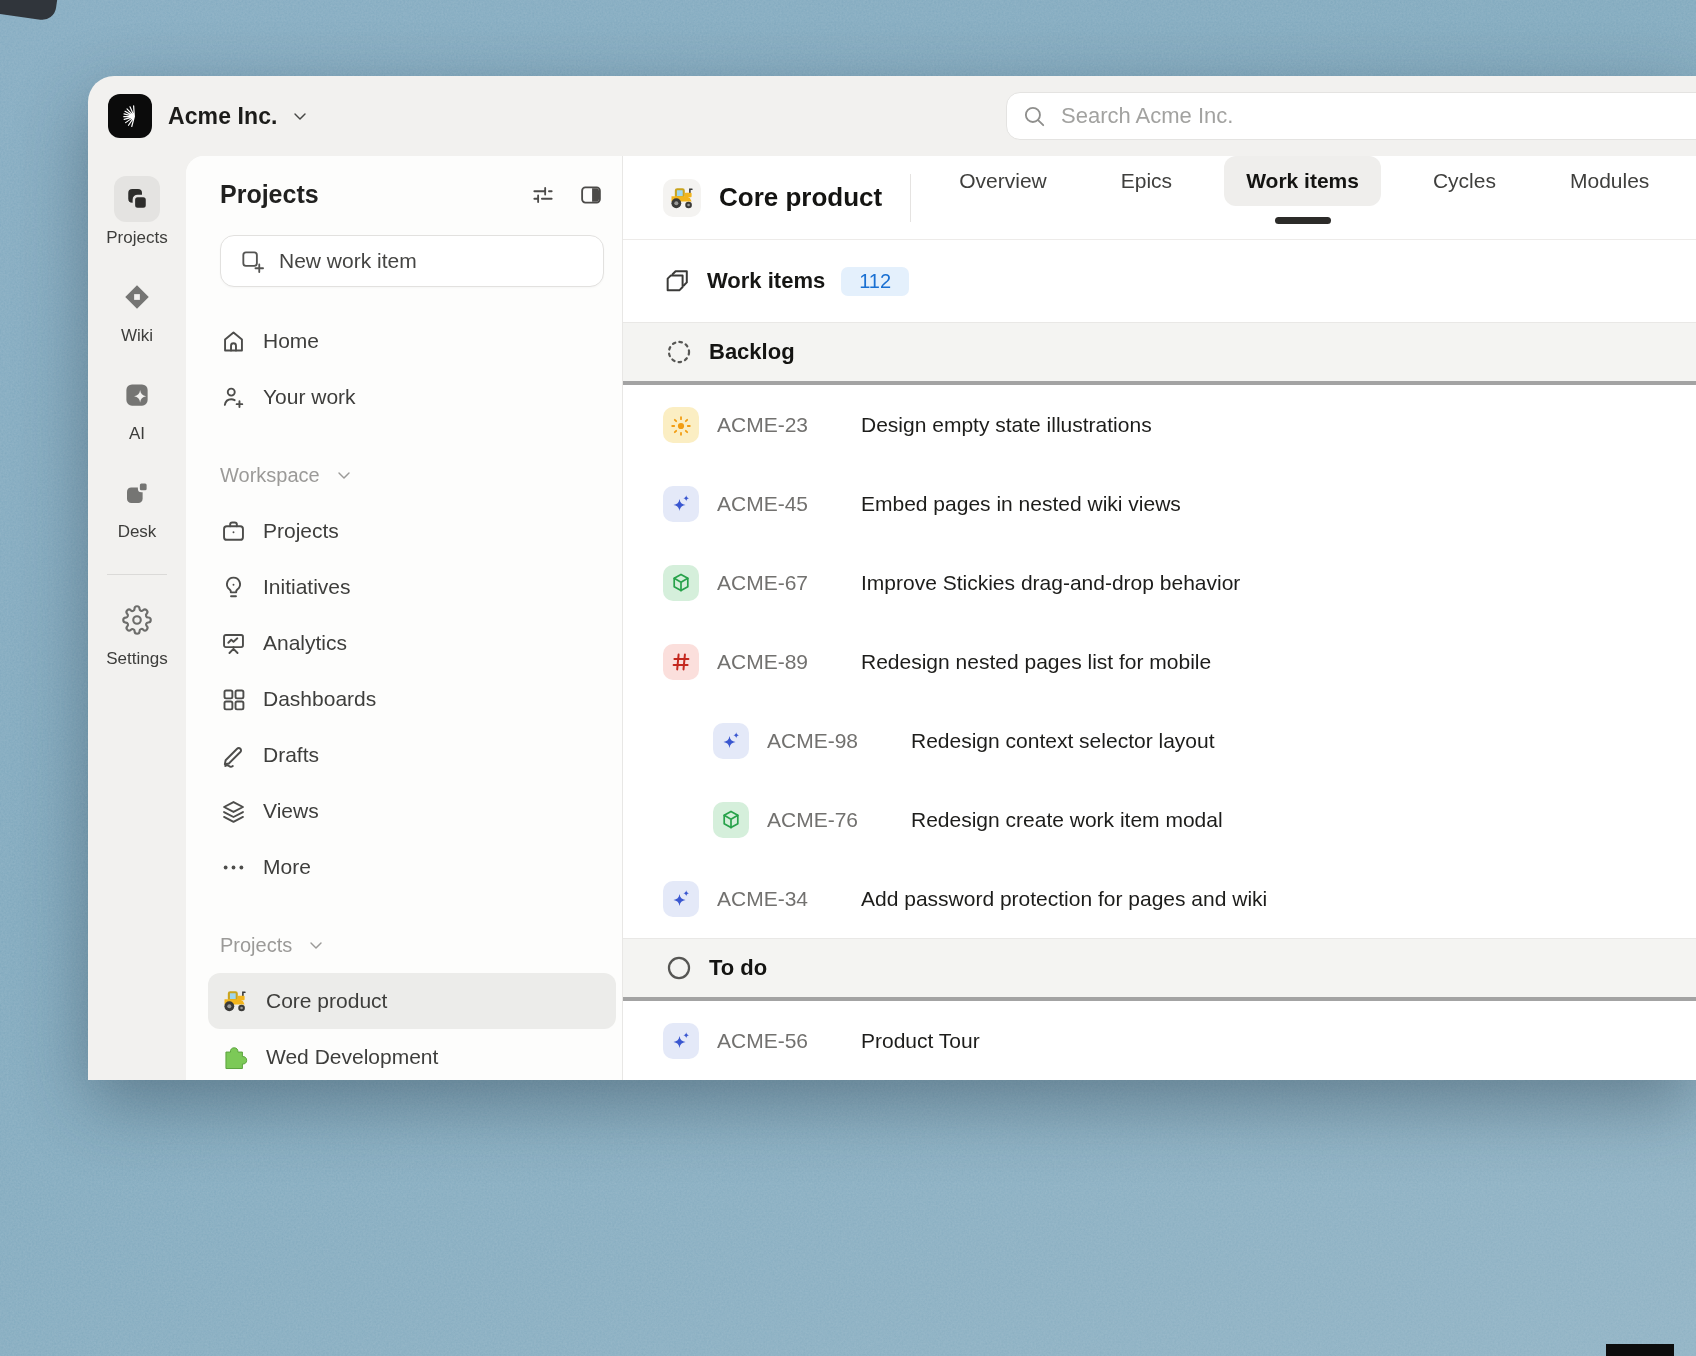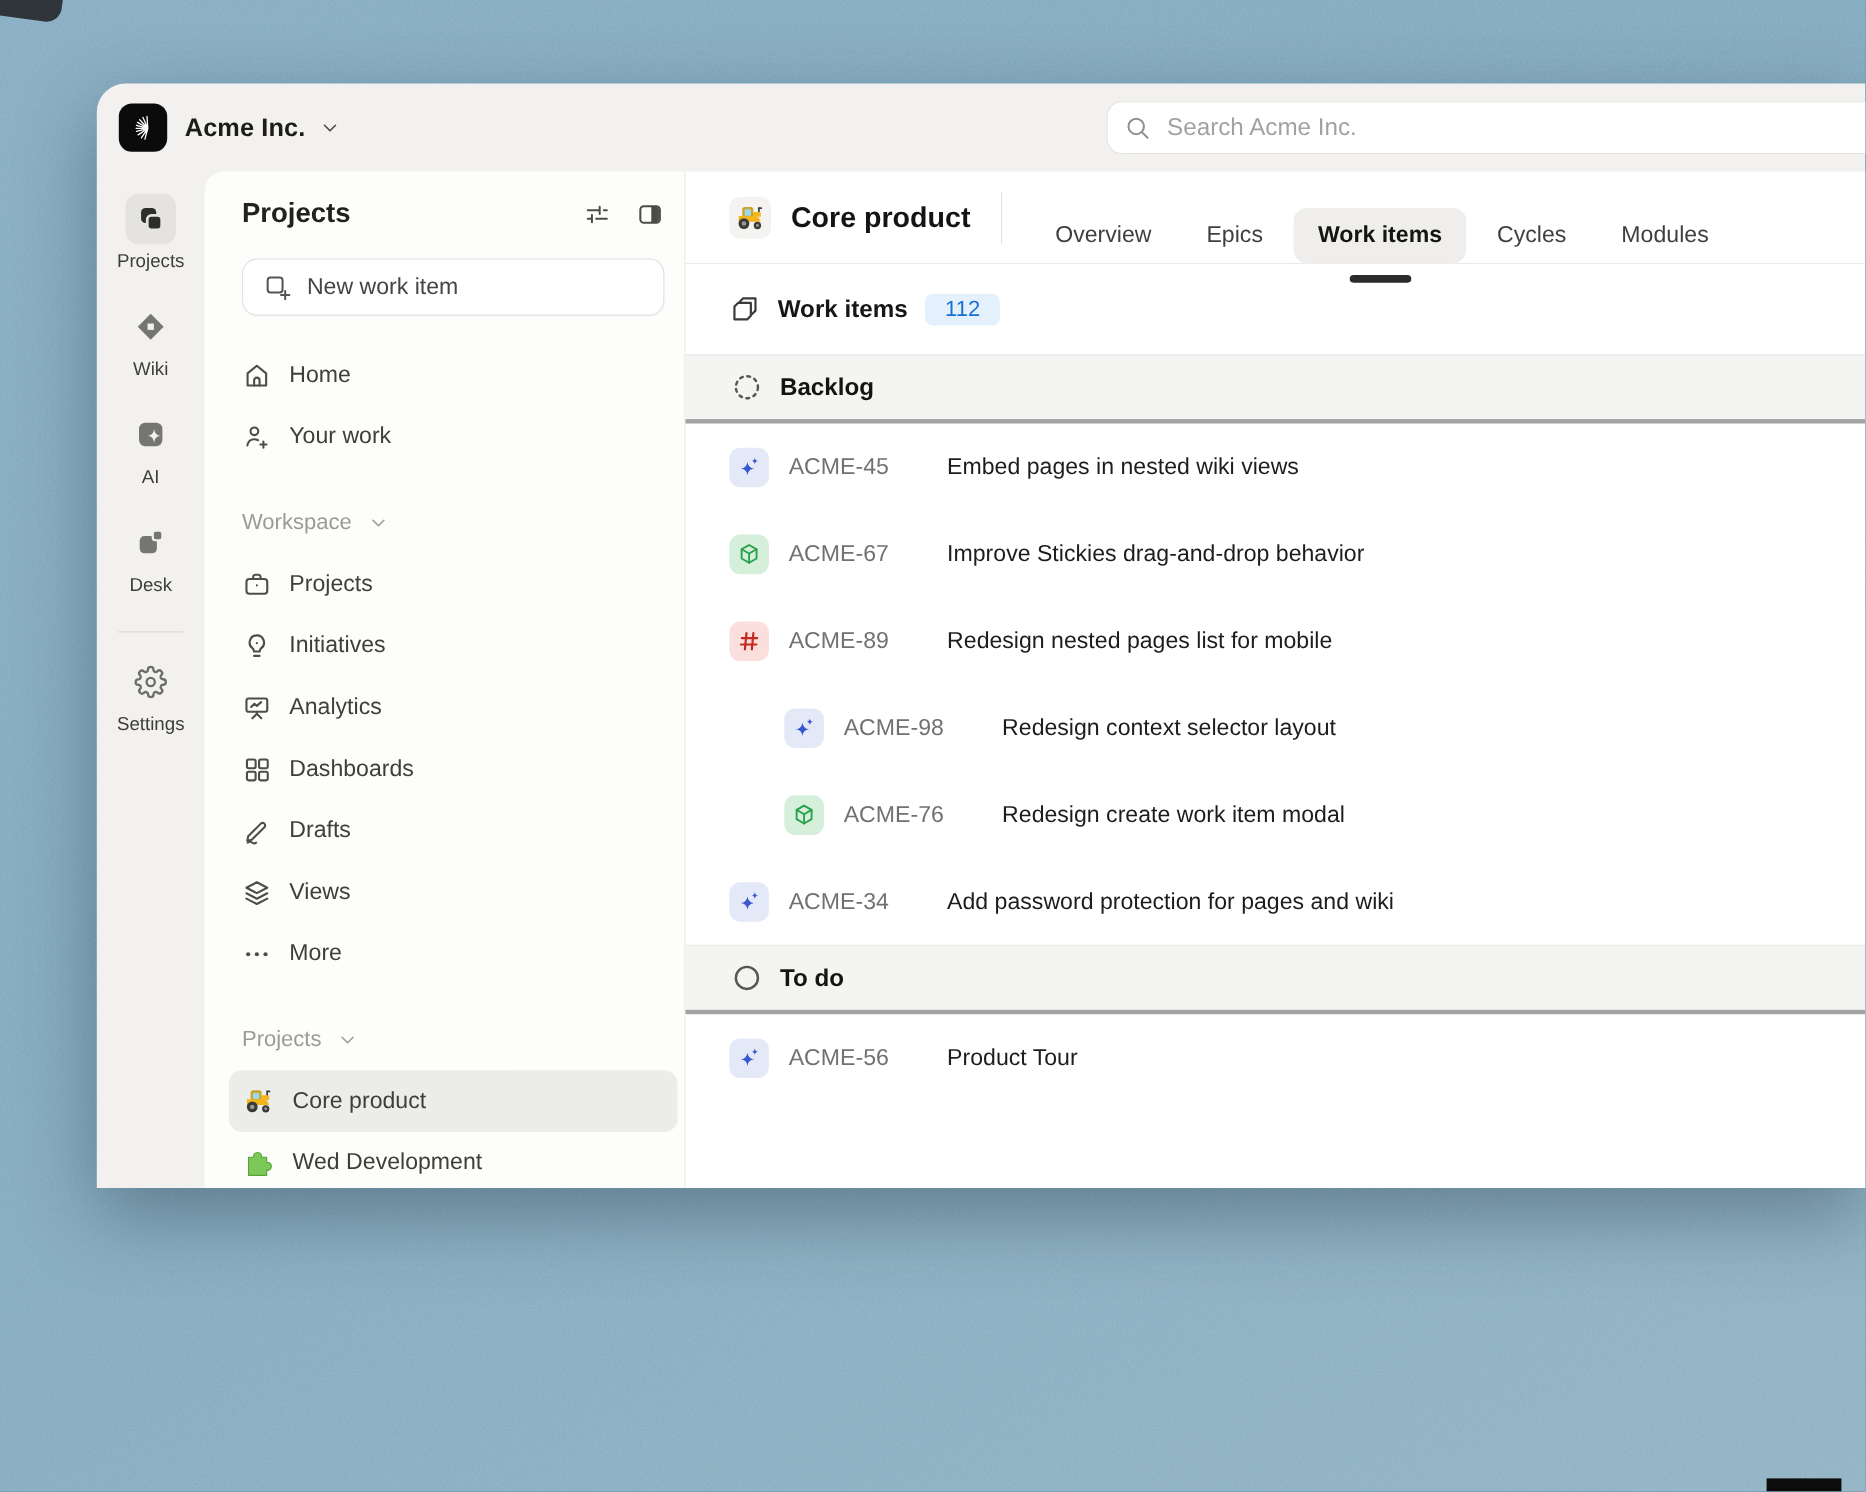--- a/index.html
+++ b/index.html
@@ -51,21 +51,21 @@
   .section-label{display:flex;align-items:center;height:56px;font-size:20px;color:#9b9a98;cursor:pointer;margin-top:22px;}
   .section-label .chev{margin-left:14px;color:#9b9a98;display:flex;}
   .proj-emoji{width:30px;margin-right:14px;display:flex;align-items:center;justify-content:center;}
 
   
   .main{flex:1;background:#fff;border-left:1px solid #e8e7e5;overflow:hidden;display:flex;flex-direction:column;}
   .main-head{height:84px;display:flex;align-items:center;padding-left:40px;border-bottom:1px solid #edebe9;position:relative;}
   .proj-tile{width:38px;height:38px;background:#f4f3f1;border-radius:10px;display:flex;align-items:center;justify-content:center;}
   .main-title{font-size:26px;font-weight:bold;color:#141412;margin-left:18px;}
   .head-sep{width:1px;height:48px;background:#e5e3e1;margin:0 26px 0 28px;}
-  .tabs{display:flex;align-items:flex-end;height:100%;}
+  .tabs{display:flex;align-items:flex-start;height:100%;gap:24px;}
   .tab{position:relative;font-size:21px;color:#3f3f3d;padding:13px 22px;border-radius:12px;margin-right:6px;cursor:pointer;white-space:nowrap;}
   .tab.active{background:#efeeec;color:#141412;font-weight:bold;}
   .tab.active::after{content:"";position:absolute;left:50%;transform:translateX(-50%);top:calc(100% + 11px);width:56px;height:7px;border-radius:4px;background:#2c2b29;}
   .wi-bar{height:82px;display:flex;align-items:center;padding-left:40px;}
   .wi-bar .icon{color:#3a3a38;margin-right:16px;display:flex;}
   .wi-label{font-size:22px;font-weight:bold;color:#161614;}
   .wi-count{margin-left:16px;font-size:20px;color:#1a70d2;background:#e4f0fc;border-radius:7px;padding:3px 18px;}
   .group-bar{height:63px;background:#f4f4f2;border-top:1px solid #e9e8e6;border-bottom:4px solid #a3a3a3;
     display:flex;align-items:center;padding-left:42px;cursor:pointer;}
   .group-bar .icon{color:#565654;margin-right:16px;display:flex;}
@@ -433,20 +433,32 @@
     <div class="group-bar">
       <span class="icon">
                     <svg width="28" height="28" viewBox="0 0 24 24" fill="none" stroke="currentColor" stroke-width="1.9" stroke-linecap="round" stroke-dasharray="2.2 3.6">
                       <circle cx="12" cy="12" r="8.6"></circle>
                     </svg>
                   </span>
       <span class="group-label">Backlog</span>
     </div>
     <div class="group-rows">
                   <div class="wi-row">
+    <span class="tile tile-sun-icon">
+                      <span class="icon">
+                        <svg width="24" height="24" viewBox="0 0 24 24" fill="currentColor" stroke="currentColor" stroke-width="1.8" stroke-linecap="round">
+                          <circle cx="12" cy="13" r="3.1" stroke="none"></circle>
+                          <path fill="none" d="M12 6.2v-2M16.8 8.2l1.4-1.4M18.8 13h2M16.8 17.8l1.4 1.4M12 19.8v2M7.2 17.8l-1.4 1.4M5.2 13h-2M7.2 8.2 5.8 6.8"></path>
+                        </svg>
+                      </span>
+                    </span>
+    <span class="wi-id">ACME-23</span>
+    <span class="wi-title">Design empty state illustrations</span>
+  </div>
+                  <div class="wi-row">
     <span class="tile tile-sparkles-icon">
                       <span class="icon">
                         <svg width="24" height="24" viewBox="0 0 24 24" fill="currentColor">
                           <path d="M10.5 7c.5 3.6 2.4 5.5 6 6-3.6.5-5.5 2.4-6 6-.5-3.6-2.4-5.5-6-6 3.6-.5 5.5-2.4 6-6z"></path>
                           <path d="M17.2 3.2c.25 1.8 1.2 2.75 3 3-1.8.25-2.75 1.2-3 3-.25-1.8-1.2-2.75-3-3 1.8-.25 2.75-1.2 3-3z"></path>
                         </svg>
                       </span>
                     </span>
     <span class="wi-id">ACME-45</span>
     <span class="wi-title">Embed pages in nested wiki views</span>

